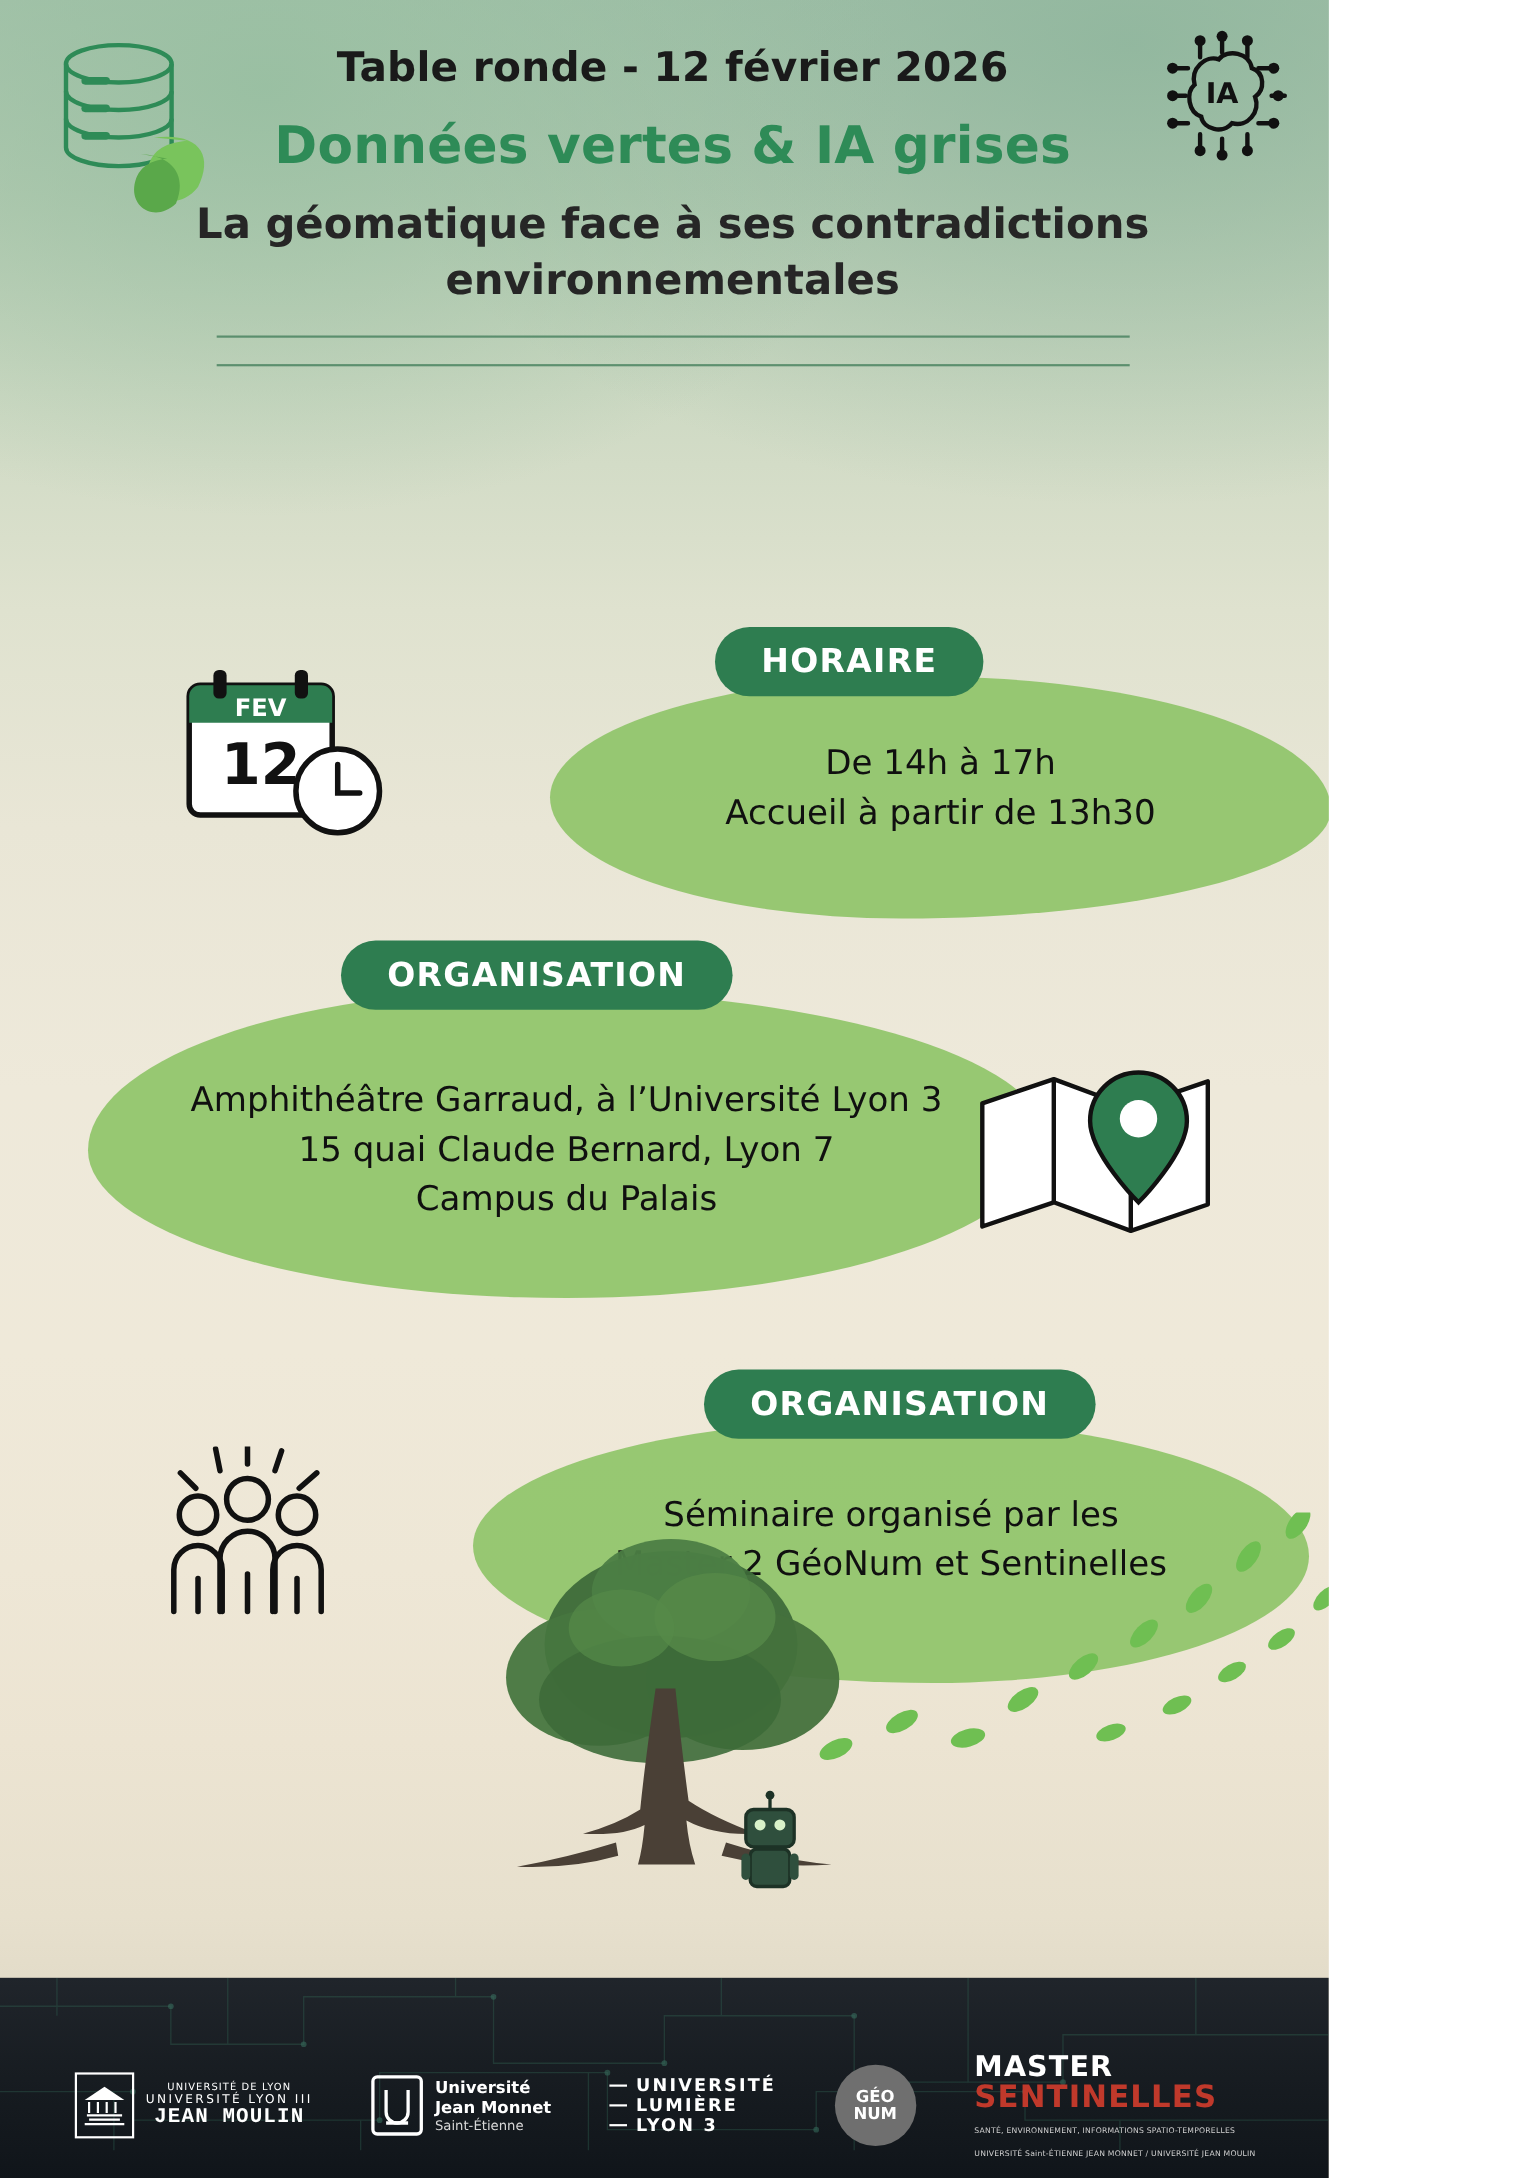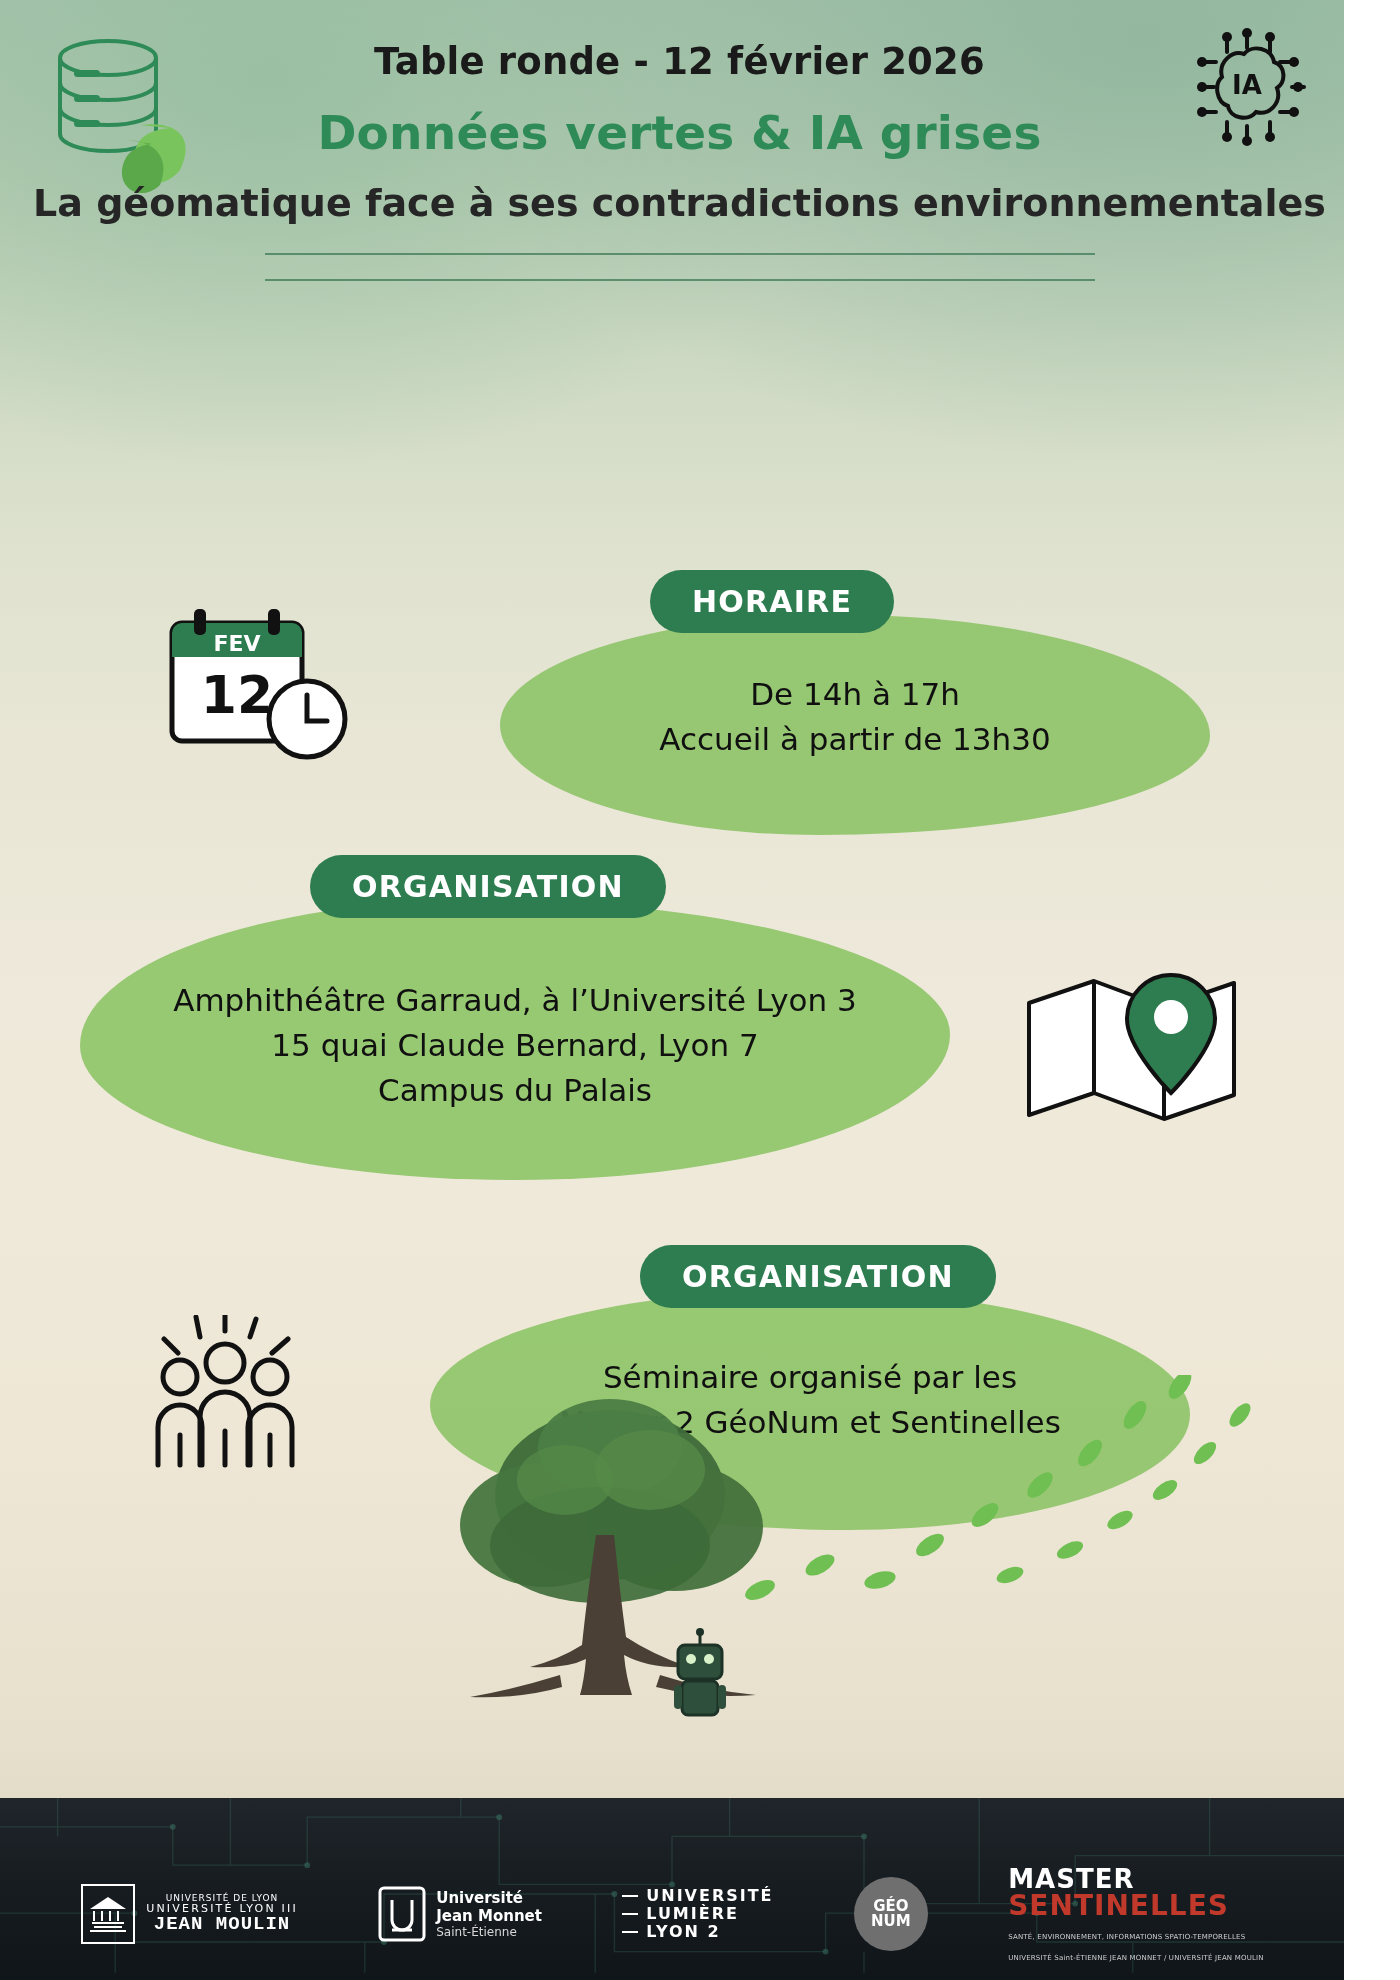--- a/index.html
+++ b/index.html
@@ -7,21 +7,21 @@
     padding: 0;
   }
   body {
     width: 1400px;
     height: 1980px;
     font-family: "DejaVu Sans", sans-serif;
     overflow: hidden;
   }
   .poster {
     position: relative;
-    width: 1344px;
+    width: 1208px;
     height: 1980px;
     background:
       radial-gradient(ellipse 900px 600px at 20% 4%, rgba(150,190,160,0.85) 0%, rgba(150,190,160,0) 65%),
       radial-gradient(ellipse 1200px 700px at 85% 2%, rgba(140,180,155,0.8) 0%, rgba(140,180,155,0) 60%),
       linear-gradient(180deg,
         #a9c4ad 0%,
         #b9cdb5 9%,
         #cdd9c3 18%,
         #dfe2cf 28%,
         #e9e6d6 38%,
@@ -434,21 +434,21 @@
         <div class="lyon2-row">
             <span class="lyon2-dash"></span>
             <span>UNIVERSITÉ</span>
           </div>
         <div class="lyon2-row">
             <span class="lyon2-dash"></span>
             <span>LUMIÈRE</span>
           </div>
         <div class="lyon2-row">
             <span class="lyon2-dash"></span>
-            <span>LYON 2</span>
+            <span>LYON 3</span>
           </div>
       </div>
 
       <div class="logo logo-geonum">
         <div class="geo-circle">
           <div class="geo-1">GÉO</div>
           <div class="geo-2">NUM</div>
         </div>
       </div>
 

